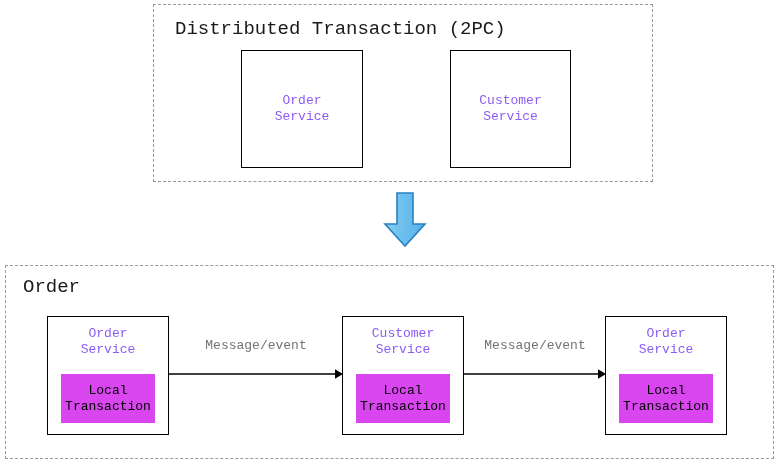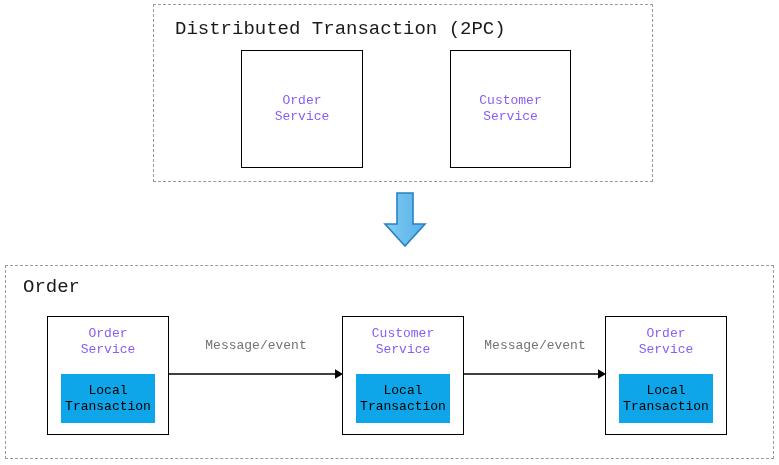--- a/index.html
+++ b/index.html
@@ -105,21 +105,21 @@
     left: 0;
     right: 0;
     top: 9px;
   }
   .local-txn {
     position: absolute;
     left: 13px;
     right: 13px;
     top: 57px;
     height: 49px;
-    background: #0ea5e9;
+    background: #d946ef;
     display: flex;
     align-items: center;
     justify-content: center;
   }
   .local-txn-label {
     font-size: 13px;
     line-height: 16px;
     text-align: center;
     color: #000000;
     white-space: pre-line;

